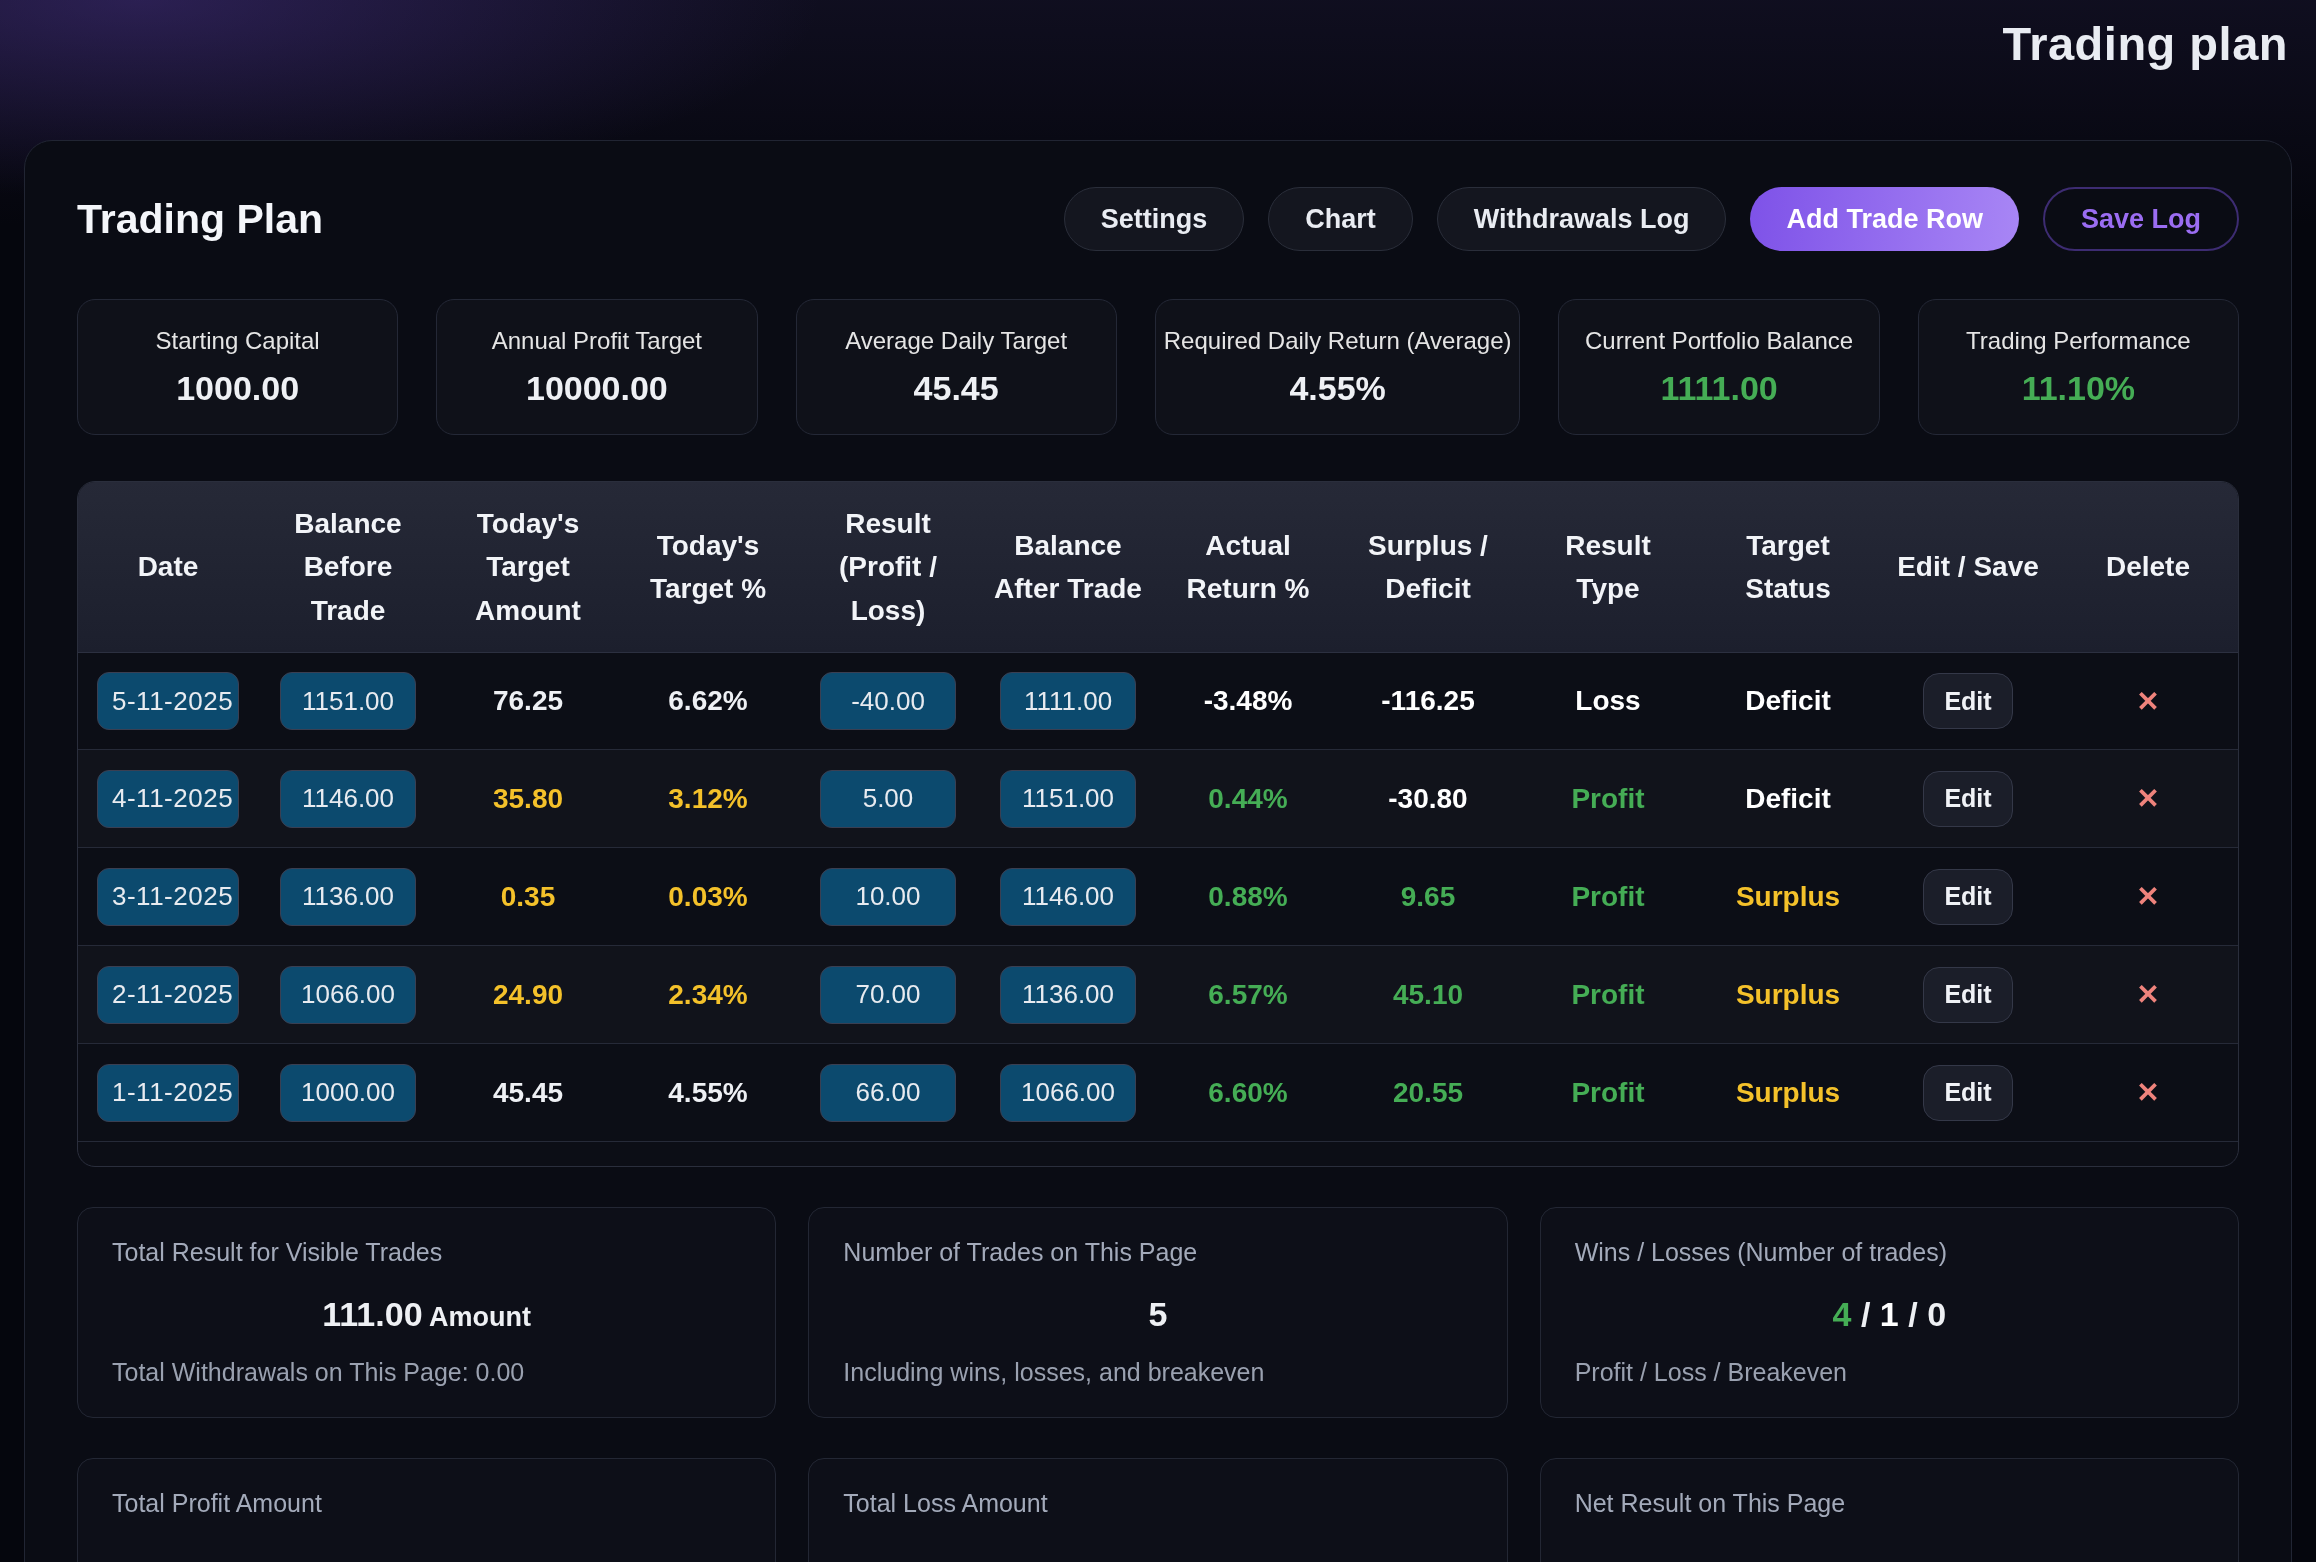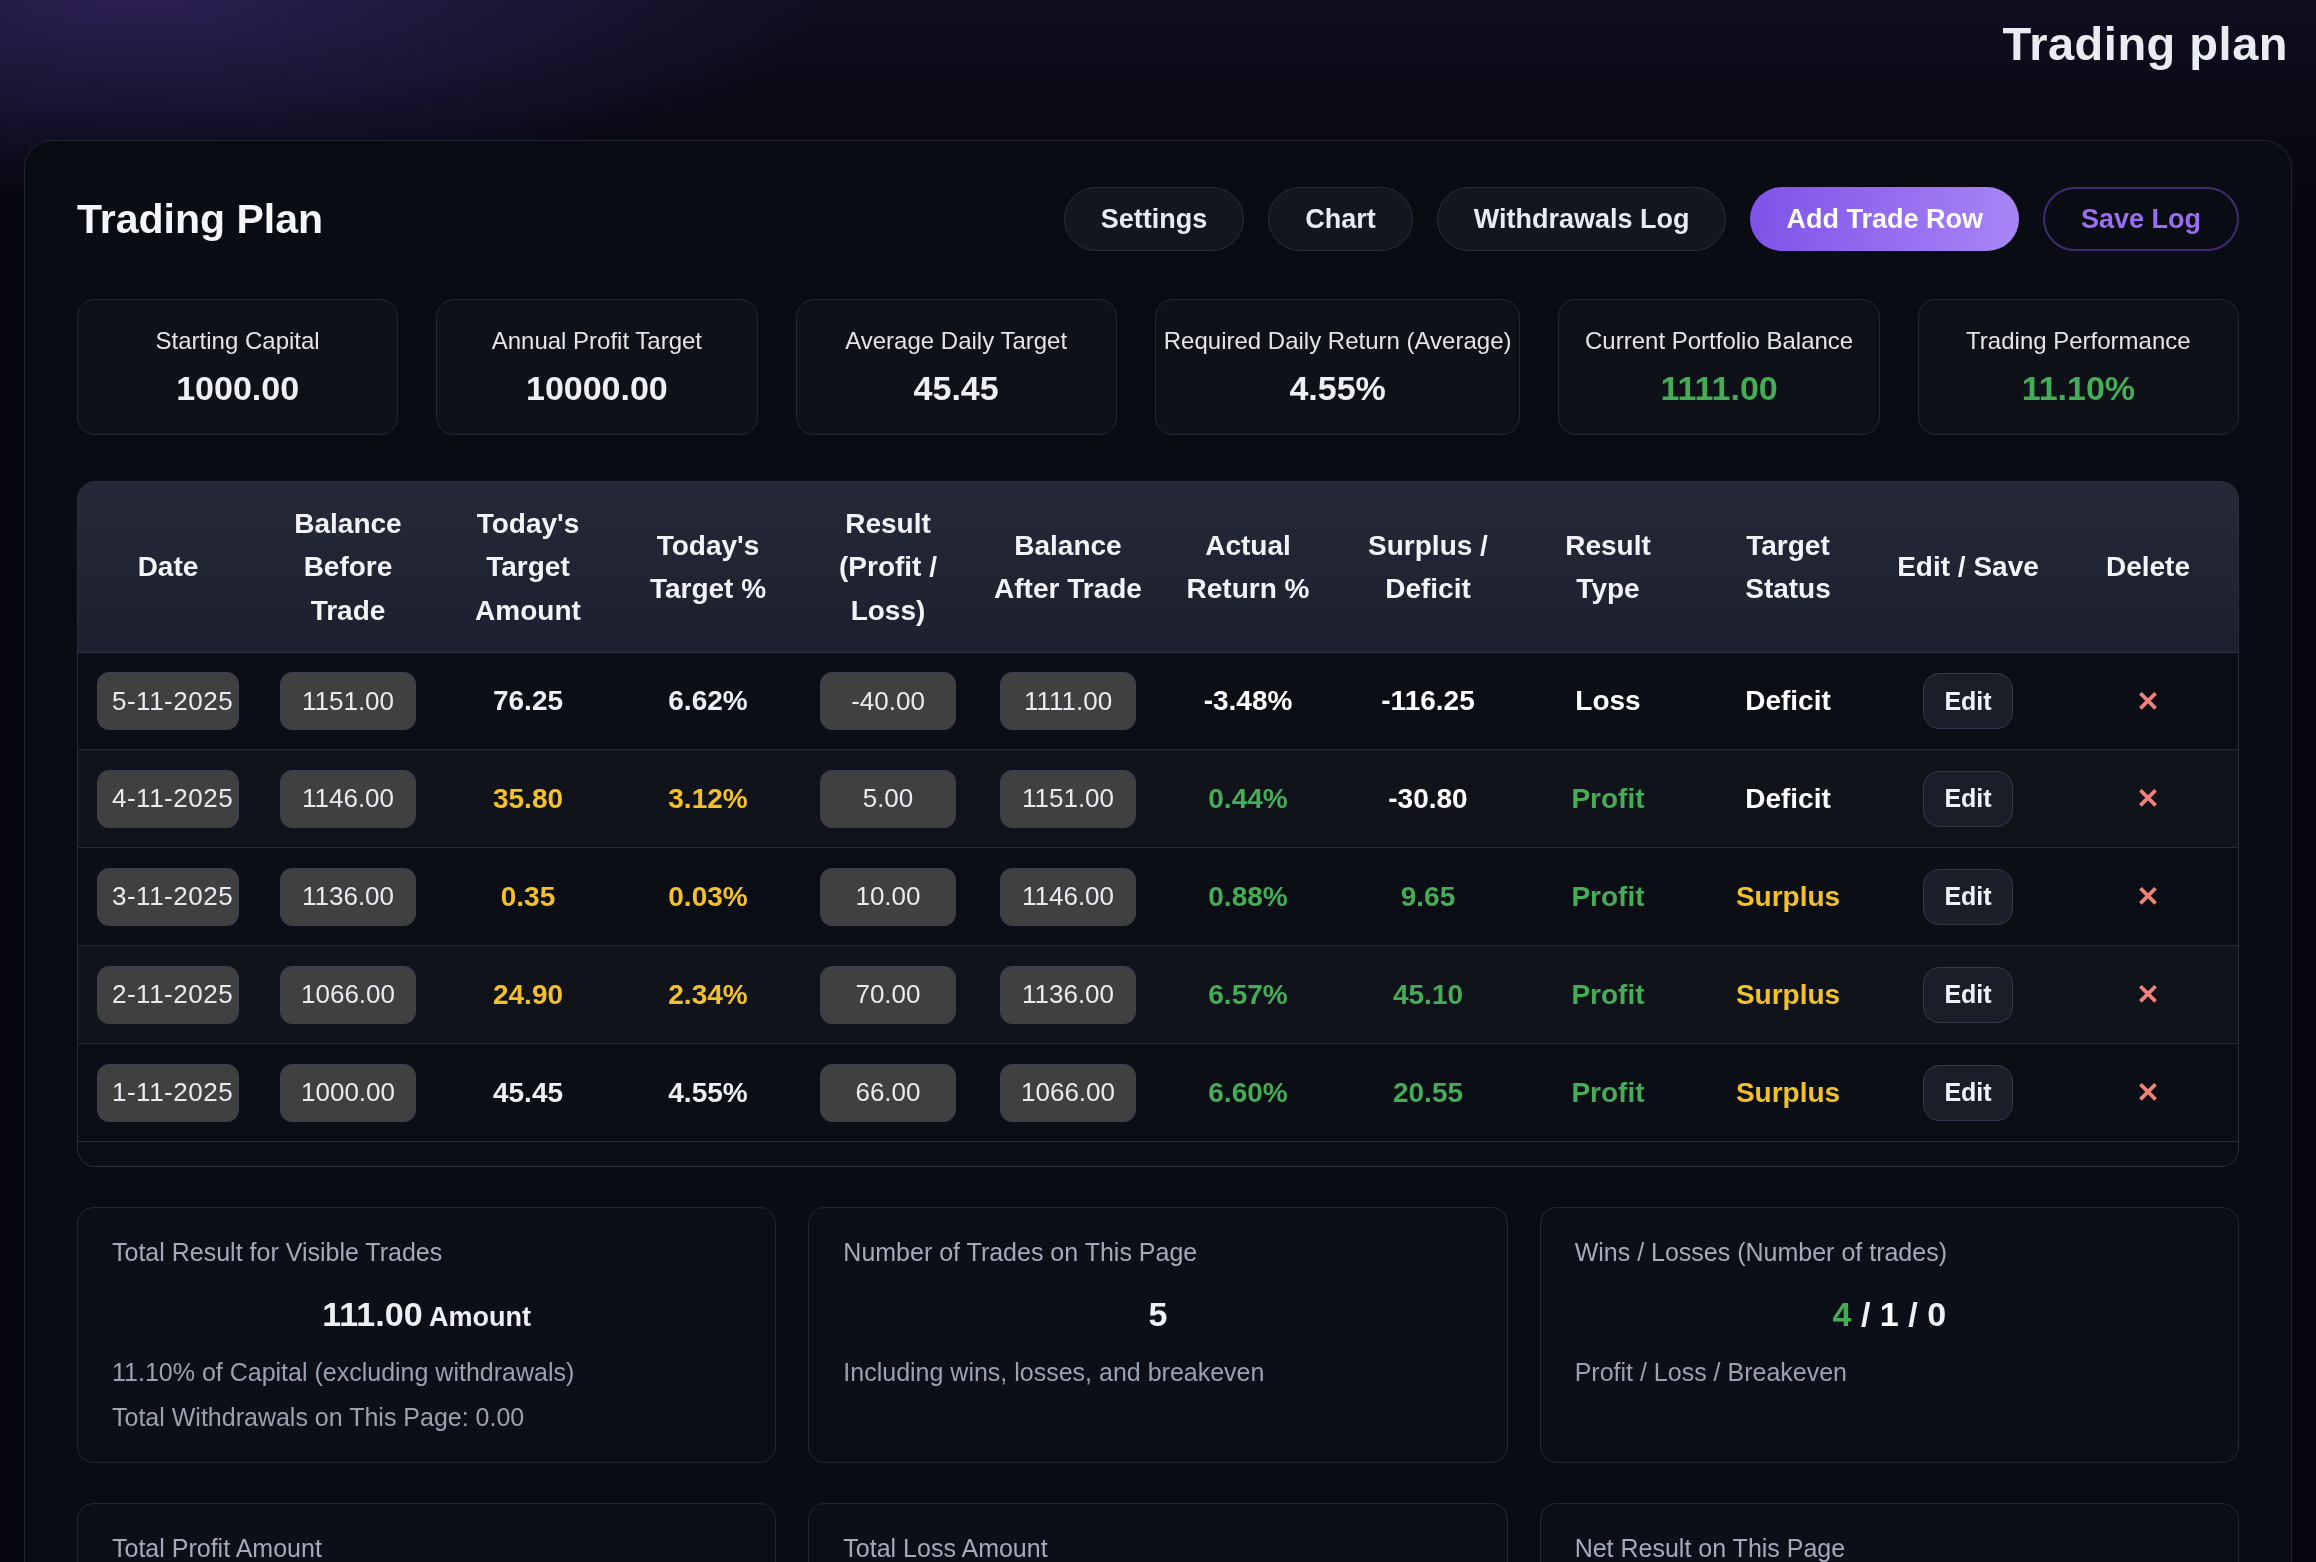--- a/index.html
+++ b/index.html
@@ -32,21 +32,21 @@
 
   .table-wrap { margin-top:46px; border:1px solid #2a2e3c; border-radius:18px; overflow:hidden; background:#0c0e16; }
   .thead { display:grid; grid-template-columns:repeat(12,1fr); align-items:center; min-height:168px;
     background:linear-gradient(180deg,#262937,#1c1f2d); padding:20px 0; }
   .th { text-align:center; font-weight:700; font-size:28px; color:#f2f4f8; line-height:1.55; padding:0 12px; }
   .tbody { padding-bottom:24px; }
   .trow { display:grid; grid-template-columns:repeat(12,1fr); align-items:center; height:98px; border-bottom:1px solid #262a38; }
   .trow:first-child { border-top:1px solid #2c3040; }
   .trow:nth-child(even) { background:rgba(255,255,255,0.025); }
   .cell { text-align:center; font-size:28px; font-weight:700; padding:0 6px; }
-  .cell input { width:136px; height:58px; background:#404040; border:1px solid #3a3f52; border-radius:12px;
+  .cell input { width:136px; height:58px; background:#0c4a6e; border:1px solid #3a3f52; border-radius:12px;
     color:#e8ebf0; font-size:26px; text-align:center; font-family:inherit; outline:none; }
   .cell input.date { width:142px; text-align:left; padding:0 6px 0 14px; letter-spacing:0.5px; }
   .edit-btn { height:56px; padding:0 20px; border-radius:16px; background:#1b1e29; border:1px solid #343848;
     color:#f0f2f6; font-size:25px; font-weight:600; cursor:pointer; font-family:inherit; }
   .del { color:#ef837c; font-size:28px; font-weight:700; cursor:pointer; display:inline-block; }
 
   .sumgrid { display:grid; grid-template-columns:repeat(3,1fr); gap:32px; margin-top:40px; }
   .scard { background:#0d0f18; border:1px solid #232734; border-radius:16px; padding:30px 34px; min-height:192px; }
   .slabel { color:#a3aaba; font-size:25px; }
   .svalue { text-align:center; margin:28px 0 24px; font-weight:700; color:#eef0f4; }
@@ -190,21 +190,20 @@
             <div class="cell"><button class="edit-btn">Edit</button></div>
             <div class="cell"><span class="del">✕</span></div>
           </div>
         </div>
     </div>
 
     <div class="sumgrid" id="sum-top">
         <div class="scard">
           <div class="slabel">Total Result for Visible Trades</div>
           <div class="svalue"><span class="part-lg c-white">111.00</span><span class="part-sm c-white"> Amount</span></div>
-          <div class="ssub">11.10% of Capital (excluding withdrawals)</div>
           <div class="ssub">Total Withdrawals on This Page: 0.00</div>
         </div>
         <div class="scard">
           <div class="slabel">Number of Trades on This Page</div>
           <div class="svalue"><span class="part-lg c-white">5</span></div>
           <div class="ssub">Including wins, losses, and breakeven</div>
         </div>
         <div class="scard">
           <div class="slabel">Wins / Losses (Number of trades)</div>
           <div class="svalue"><span class="part-lg c-green">4</span><span class="part-lg c-white"> / </span><span class="part-lg c-red">1</span><span class="part-lg c-white"> / </span><span class="part-lg c-white">0</span></div>

